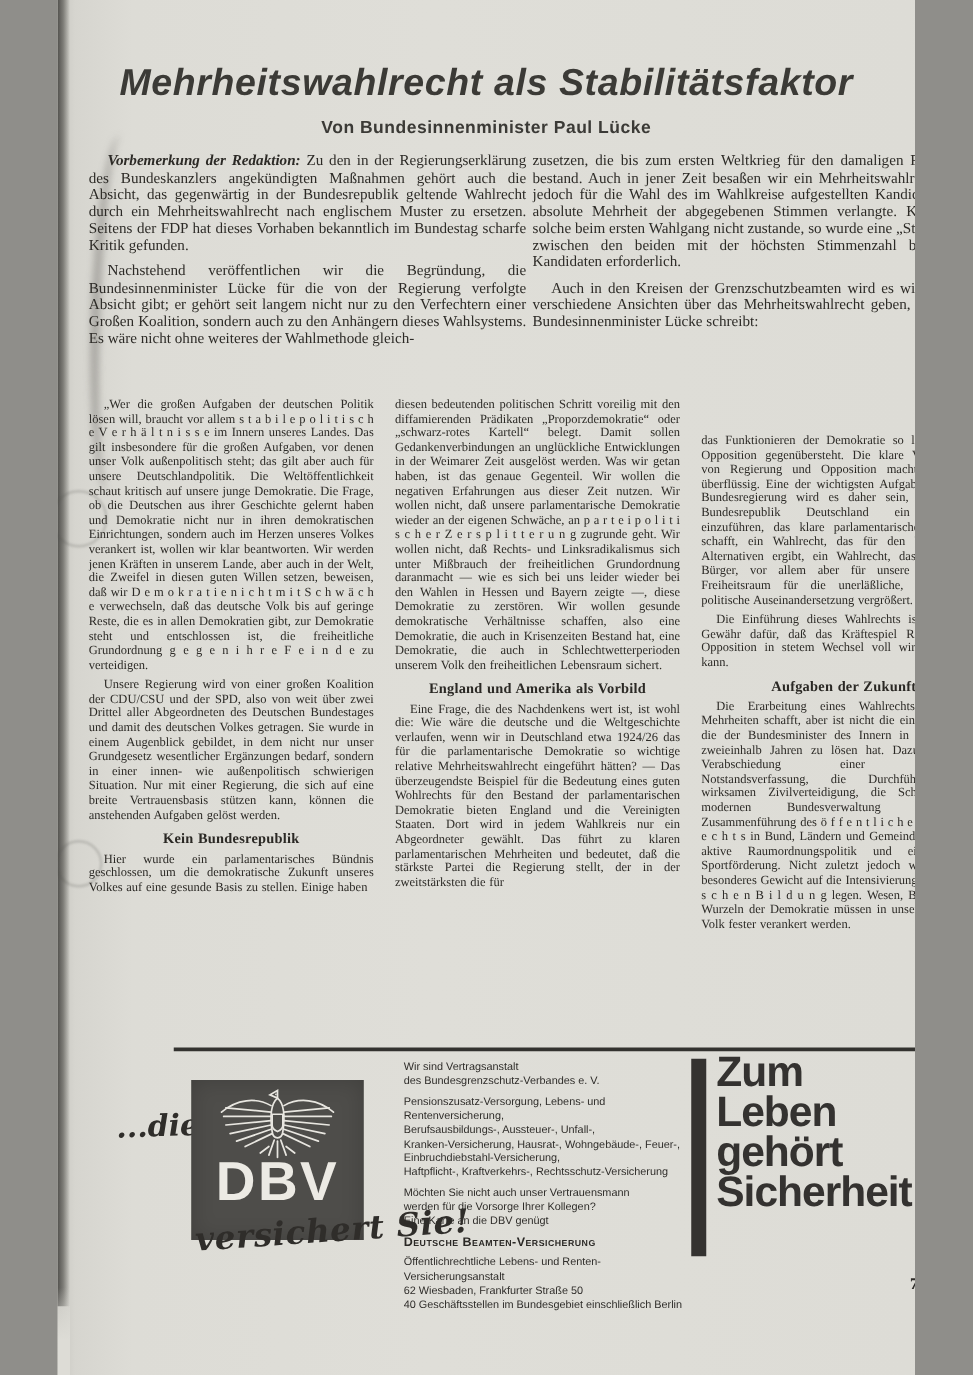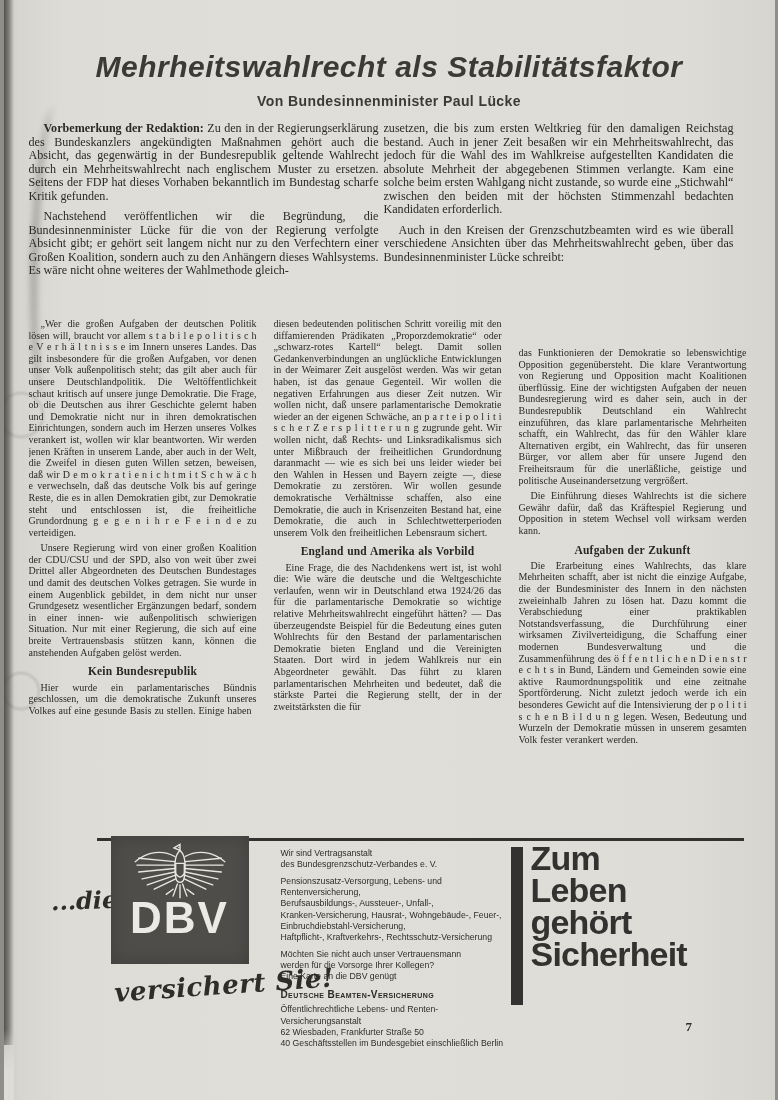--- a/index.html
+++ b/index.html
@@ -1,19 +1,19 @@
 <!DOCTYPE html>
 <html lang="de"><head>
 <meta charset="utf-8">
 <style>
   html,body{margin:0;padding:0;}
   body{background:#8f8e8a;}
   .page{
     position:relative;
-    width:771px;height:1100px;
+    width:686px;height:1100px;
     margin:0 auto;
     background:linear-gradient(90deg,#c7c6c0 0px,#d6d5cf 14px,#dddcd6 60px,#dfded8 300px,#dddcd6 680px,#d5d4ce 778px);
     overflow:hidden;
     font-family:"Liberation Serif","DejaVu Serif",serif;
     color:#2c2a26;
   }
   .scan-edge{position:absolute;left:0;top:0;width:10px;height:1045px;
     background:linear-gradient(90deg,#3d3c39 0%,#6f6e69 45%,rgba(110,109,104,0) 100%);
     opacity:.85;}
   .scan-edge-fade{position:absolute;left:0;top:1030px;width:10px;height:70px;
@@ -29,35 +29,35 @@
     font:italic 700 30px/1 "Liberation Sans",sans-serif;color:#3b3a36;letter-spacing:.5px;}
   .byline{position:absolute;left:0;right:0;top:94px;text-align:center;
     font:700 14px/1 "Liberation Sans",sans-serif;color:#3b3a36;letter-spacing:.4px;}
 
   .intro-col{position:absolute;top:122px;width:350px;height:196px;overflow:hidden;
     font-size:12.1px;line-height:1.12;text-align:justify;}
   .intro-left{left:25px;}
   .intro-right{left:380px;}
   .intro-col p{margin:0 0 7px;text-indent:15px;}
   .intro-col p.cont{text-indent:0;}
-  .lead{font-weight:700;}
+  .lead{font-weight:700;font-style:italic;}
 
   .col{position:absolute;top:318px;width:228px;height:514px;overflow:hidden;
     font-size:10px;line-height:1.16;text-align:justify;word-spacing:.5px;}
   .col1{left:25px;}
   .col2{left:270px;}
   .col3{left:515px;margin-top:29px;}
   .col p{margin:0 0 4px;text-indent:12px;}
   .col p.cont{text-indent:0;}
   .col h3{font:700 11.5px/1.25 "Liberation Serif","DejaVu Serif",serif;
     margin:6px 0 3px;text-align:center;letter-spacing:.2px;color:#2a2824;}
 
   .rule{position:absolute;left:93px;top:838px;width:647px;height:3px;background:#33322f;}
 
-  .dbv-block{position:absolute;left:107px;top:836px;width:138px;height:128px;
+  .dbv-block{position:absolute;left:107px;top:864px;width:138px;height:128px;
     background:#4e4d4a;box-shadow:inset 0 0 18px rgba(0,0,0,.18);text-align:center;}
   .dbv-block svg{display:block;margin:5px auto 0;}
   .dbv-text{font:700 44px/1 "Liberation Sans",sans-serif;color:#eceae4;
     letter-spacing:2px;margin-top:-7px;}
   .ad-prefix{position:absolute;left:47px;top:889px;
     font:italic 700 24px/1 "DejaVu Serif",serif;color:#2f2d2a;transform:rotate(-2deg);}
   .ad-script{position:absolute;left:110px;top:972px;
     font:italic 700 26px/1 "DejaVu Serif",serif;color:#2f2d2a;
     transform:rotate(-4deg);letter-spacing:.5px;}
   .ad-copy{position:absolute;left:277px;top:848px;width:234px;

